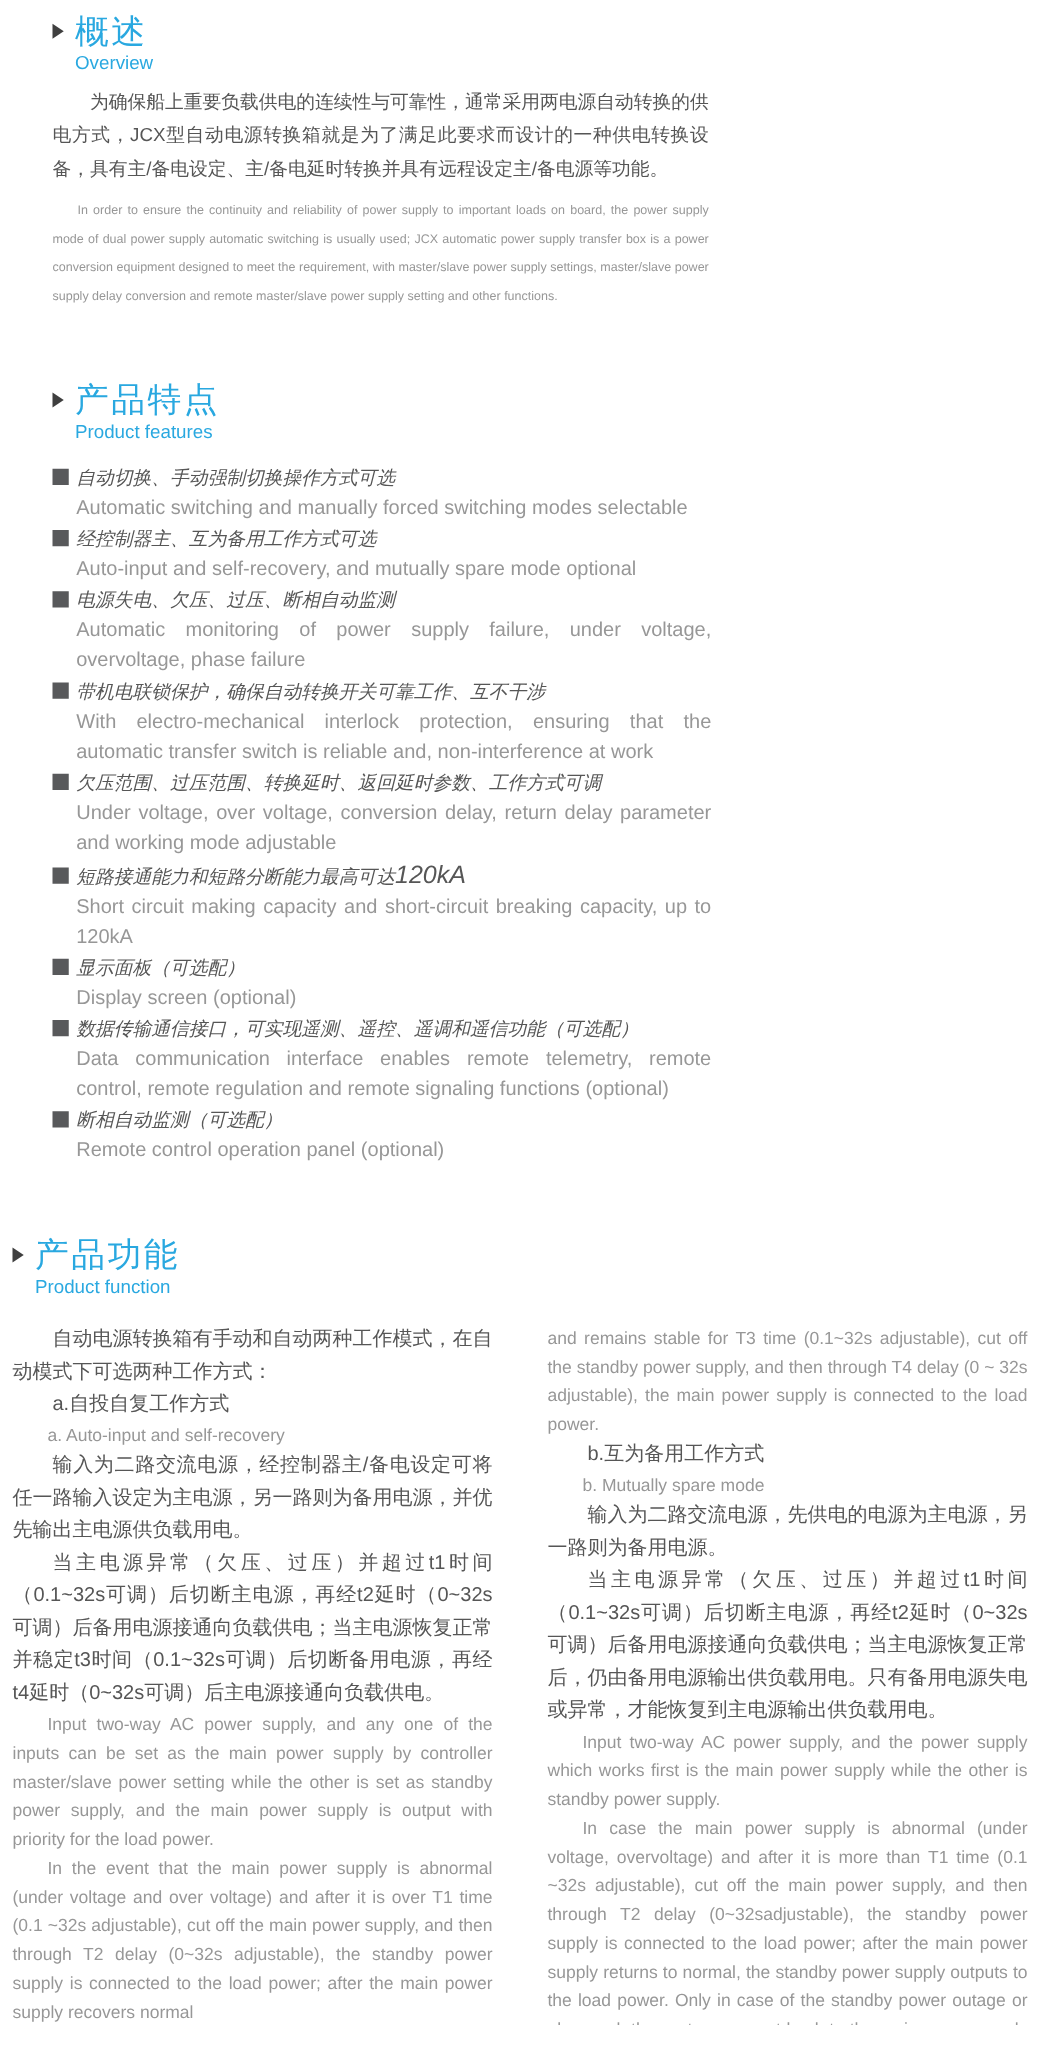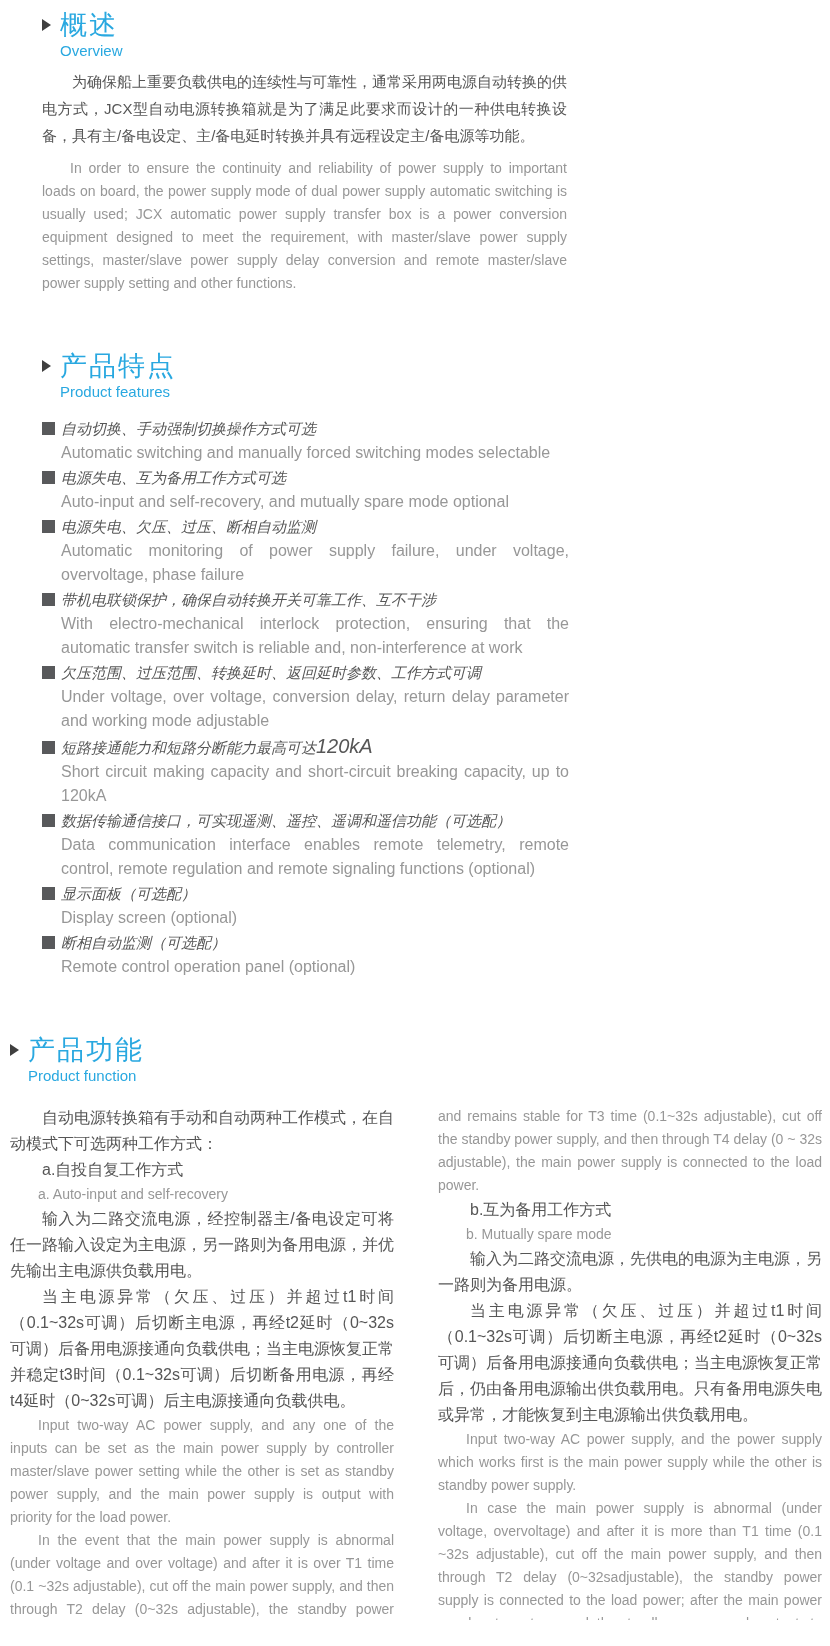--- a/index.html
+++ b/index.html
@@ -37,21 +37,21 @@
   }
   
   .sec-overview{padding:10px 0 0 42px;width:610px;}
   .sec-overview .body,
   .sec-features .body{width:525px;}
   .body-cn{
     color:var(--text-cn);font-size:15px;line-height:27px;
     text-align:justify;text-indent:2em;margin-top:8px;
   }
   .body-en{
-    color:var(--text-en);font-size:14px;line-height:23px;
+    color:var(--text-en);font-size:10px;line-height:23px;
     text-align:justify;text-indent:2em;margin-top:8px;
   }
   
   .sec-features{margin:56px 0 0 42px;width:610px;}
   .features{list-style:none;margin-top:16px;width:527px;}
   .features li{margin-bottom:1px;}
   .f-cn{
     color:var(--text-cn);font-size:15px;line-height:24px;font-style:italic;
   }
   .sq{
@@ -101,46 +101,46 @@
         <h2 class="t-cn">产品特点</h2>
         <div class="t-en">Product features</div>
       </div>
     </div>
     <ul class="features">
       <li>
         <div class="f-cn"><span class="sq"></span><span>自动切换、手动强制切换操作方式可选</span></div>
         <div class="f-en">Automatic switching and manually forced switching modes selectable</div>
       </li>
       <li>
-        <div class="f-cn"><span class="sq"></span><span>电源失电、互为备用工作方式可选</span></div>
+        <div class="f-cn"><span class="sq"></span><span>经控制器主、互为备用工作方式可选</span></div>
         <div class="f-en">Auto-input and self-recovery, and mutually spare mode optional</div>
       </li>
       <li>
         <div class="f-cn"><span class="sq"></span><span>电源失电、欠压、过压、断相自动监测</span></div>
         <div class="f-en">Automatic monitoring of power supply failure, under voltage, overvoltage, phase failure</div>
       </li>
       <li>
         <div class="f-cn"><span class="sq"></span><span>带机电联锁保护，确保自动转换开关可靠工作、互不干涉</span></div>
         <div class="f-en">With electro-mechanical interlock protection, ensuring that the automatic transfer switch is reliable and, non-interference at work</div>
       </li>
       <li>
         <div class="f-cn"><span class="sq"></span><span>欠压范围、过压范围、转换延时、返回延时参数、工作方式可调</span></div>
         <div class="f-en">Under voltage, over voltage, conversion delay, return delay parameter and working mode adjustable</div>
       </li>
       <li>
         <div class="f-cn"><span class="sq"></span><span>短路接通能力和短路分断能力最高可达</span><span class="big-num">120kA</span></div>
         <div class="f-en">Short circuit making capacity and short-circuit breaking capacity, up to 120kA</div>
       </li>
       <li>
+        <div class="f-cn"><span class="sq"></span><span>显示面板（可选配）</span></div>
+        <div class="f-en">Display screen (optional)</div>
+      </li>
+      <li>
         <div class="f-cn"><span class="sq"></span><span>数据传输通信接口，可实现遥测、遥控、遥调和遥信功能（可选配）</span></div>
         <div class="f-en">Data communication interface enables remote telemetry, remote control, remote regulation and remote signaling functions (optional)</div>
-      </li>
-      <li>
-        <div class="f-cn"><span class="sq"></span><span>显示面板（可选配）</span></div>
-        <div class="f-en">Display screen (optional)</div>
       </li>
       <li>
         <div class="f-cn"><span class="sq"></span><span>断相自动监测（可选配）</span></div>
         <div class="f-en">Remote control operation panel (optional)</div>
       </li>
     </ul>
   </section>
 
   <section class="sec-functions">
     <div class="sec-head">

